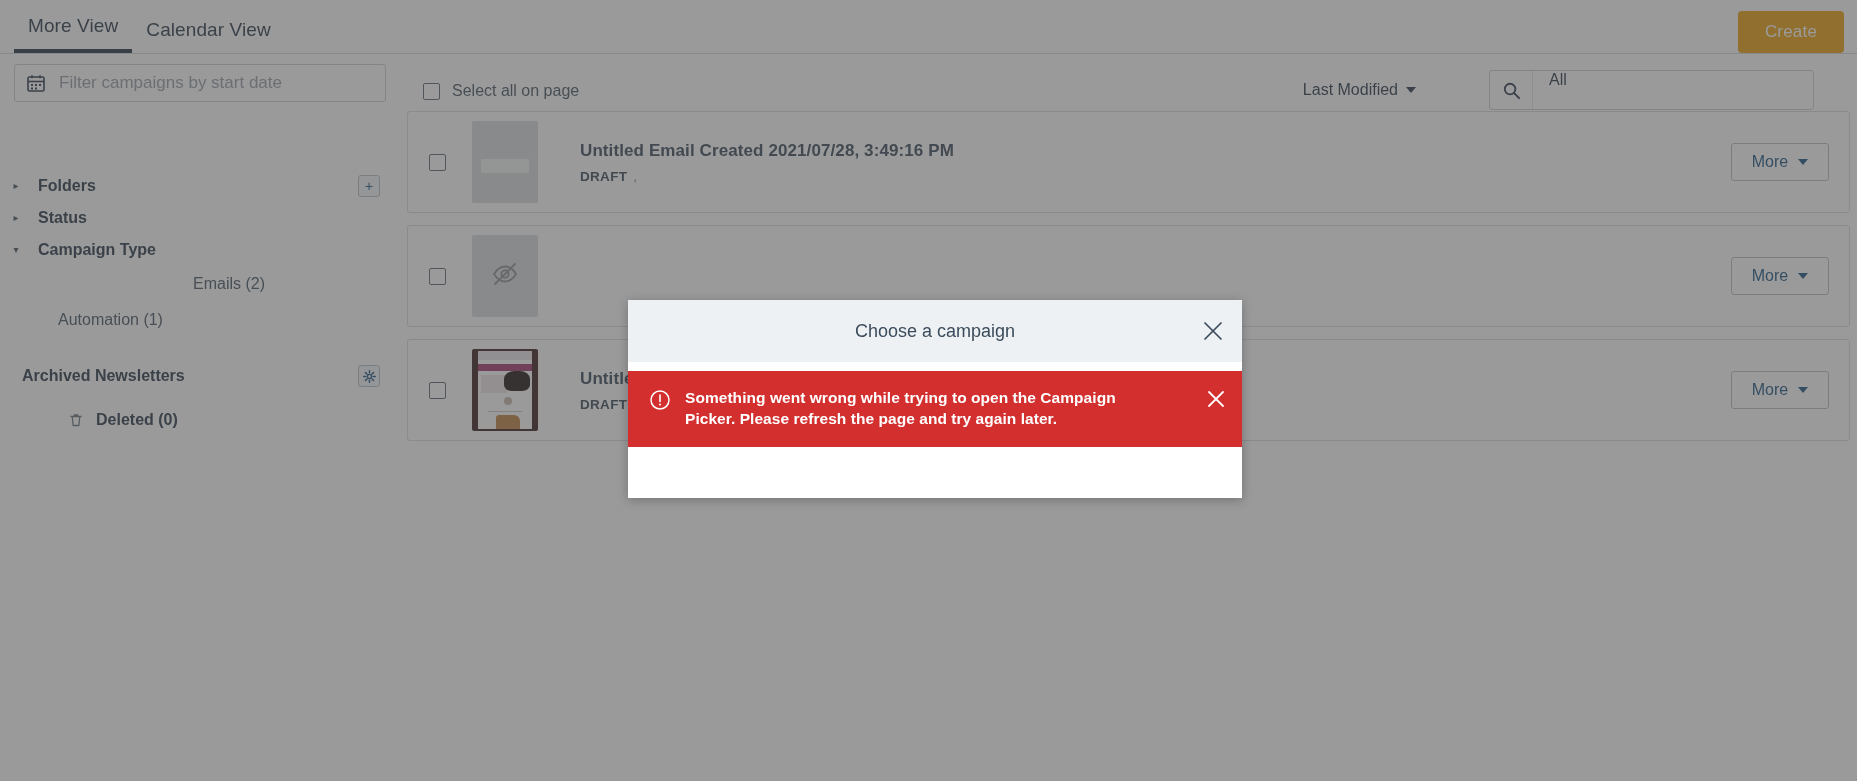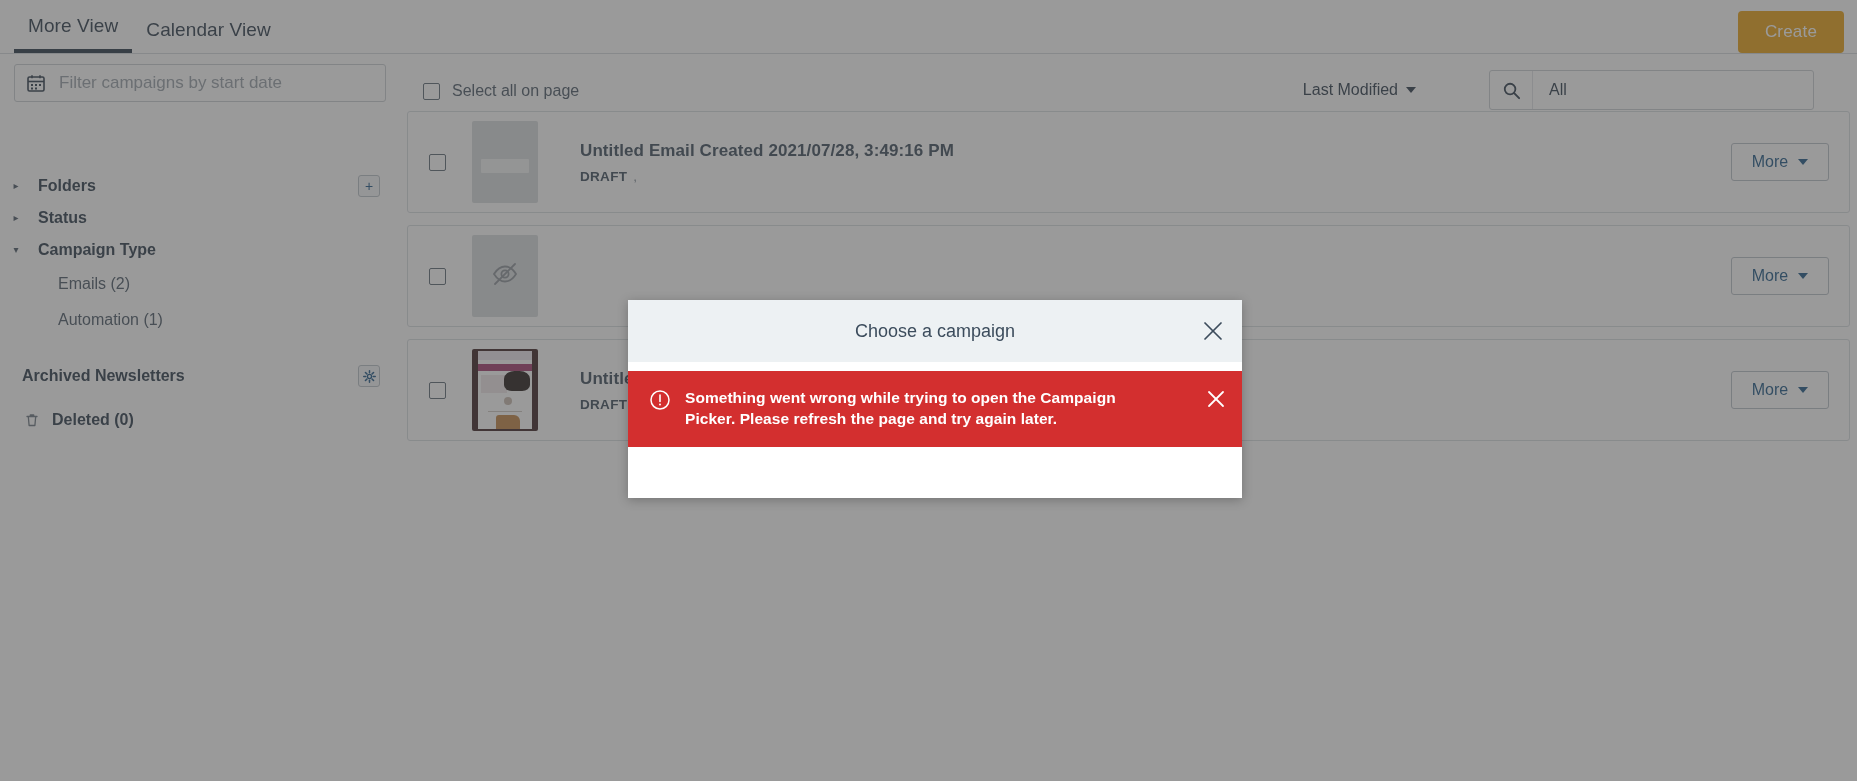--- a/index.html
+++ b/index.html
@@ -270,21 +270,21 @@
     font-size: 17px;
     font-family: inherit;
     color: #4a5866;
     background: transparent;
   }
   .searchwrap input::placeholder { color: #98a0a8; }
   .filtersel {
     flex: 0 0 93px;
     border-left: 1px solid #dfe3e7;
     display: flex;
-    align-items: center;
+    align-items: flex-start;
     justify-content: space-between;
     padding: 0 14px 0 16px;
     font-size: 16px;
     color: #2b3a4a;
     cursor: pointer;
     box-sizing: border-box;
   }
 
   
   .cards {
@@ -511,21 +511,21 @@
       <div class="navrow">
         <span class="caret">▸</span>
         <span class="lbl">Status</span>
       </div>
 
       <div class="navrow">
         <span class="caret">▾</span>
         <span class="lbl">Campaign Type</span>
       </div>
 
-      <div class="navrow child" style="height:36px;">
+      <div class="navrow child" style="height:36px;justify-content:center;">
         <span class="lbl">Emails (2)</span>
       </div>
 
       <div class="navrow child" style="height:36px;">
         <span class="lbl">Automation (1)</span>
       </div>
 
       <div class="navrow" style="margin-top:22px;">
         <span class="lbl" style="margin-left:12px;">Archived Newsletters</span>
         <span class="gearbtn">
@@ -538,21 +538,21 @@
                 <line x1="11" y1="7" x2="13.2" y2="7"></line>
               <line x1="2.6" y1="2.6" x2="4.2" y2="4.2"></line>
                 <line x1="9.8" y1="9.8" x2="11.4" y2="11.4"></line>
               <line x1="11.4" y1="2.6" x2="9.8" y2="4.2"></line>
                 <line x1="4.2" y1="9.8" x2="2.6" y2="11.4"></line>
             </g>
           </svg>
         </span>
       </div>
 
-      <div class="navrow deleted" style="margin-top:12px;">
+      <div class="navrow deleted" style="margin-top:12px;margin-left:44px;">
         <span class="trash-icon">
           <svg viewBox="0 0 16 16" width="16" height="16">
             <path d="M3 4.5h10M6.3 4.5V3h3.4v1.5M4.3 4.5l.8 9h5.8l.8-9" fill="none" stroke="#6b7680" stroke-width="1.3" stroke-linecap="round" stroke-linejoin="round"></path>
           </svg>
         </span>
         <span class="lbl">Deleted (0)</span>
       </div>
 
     </div>
   </div>

